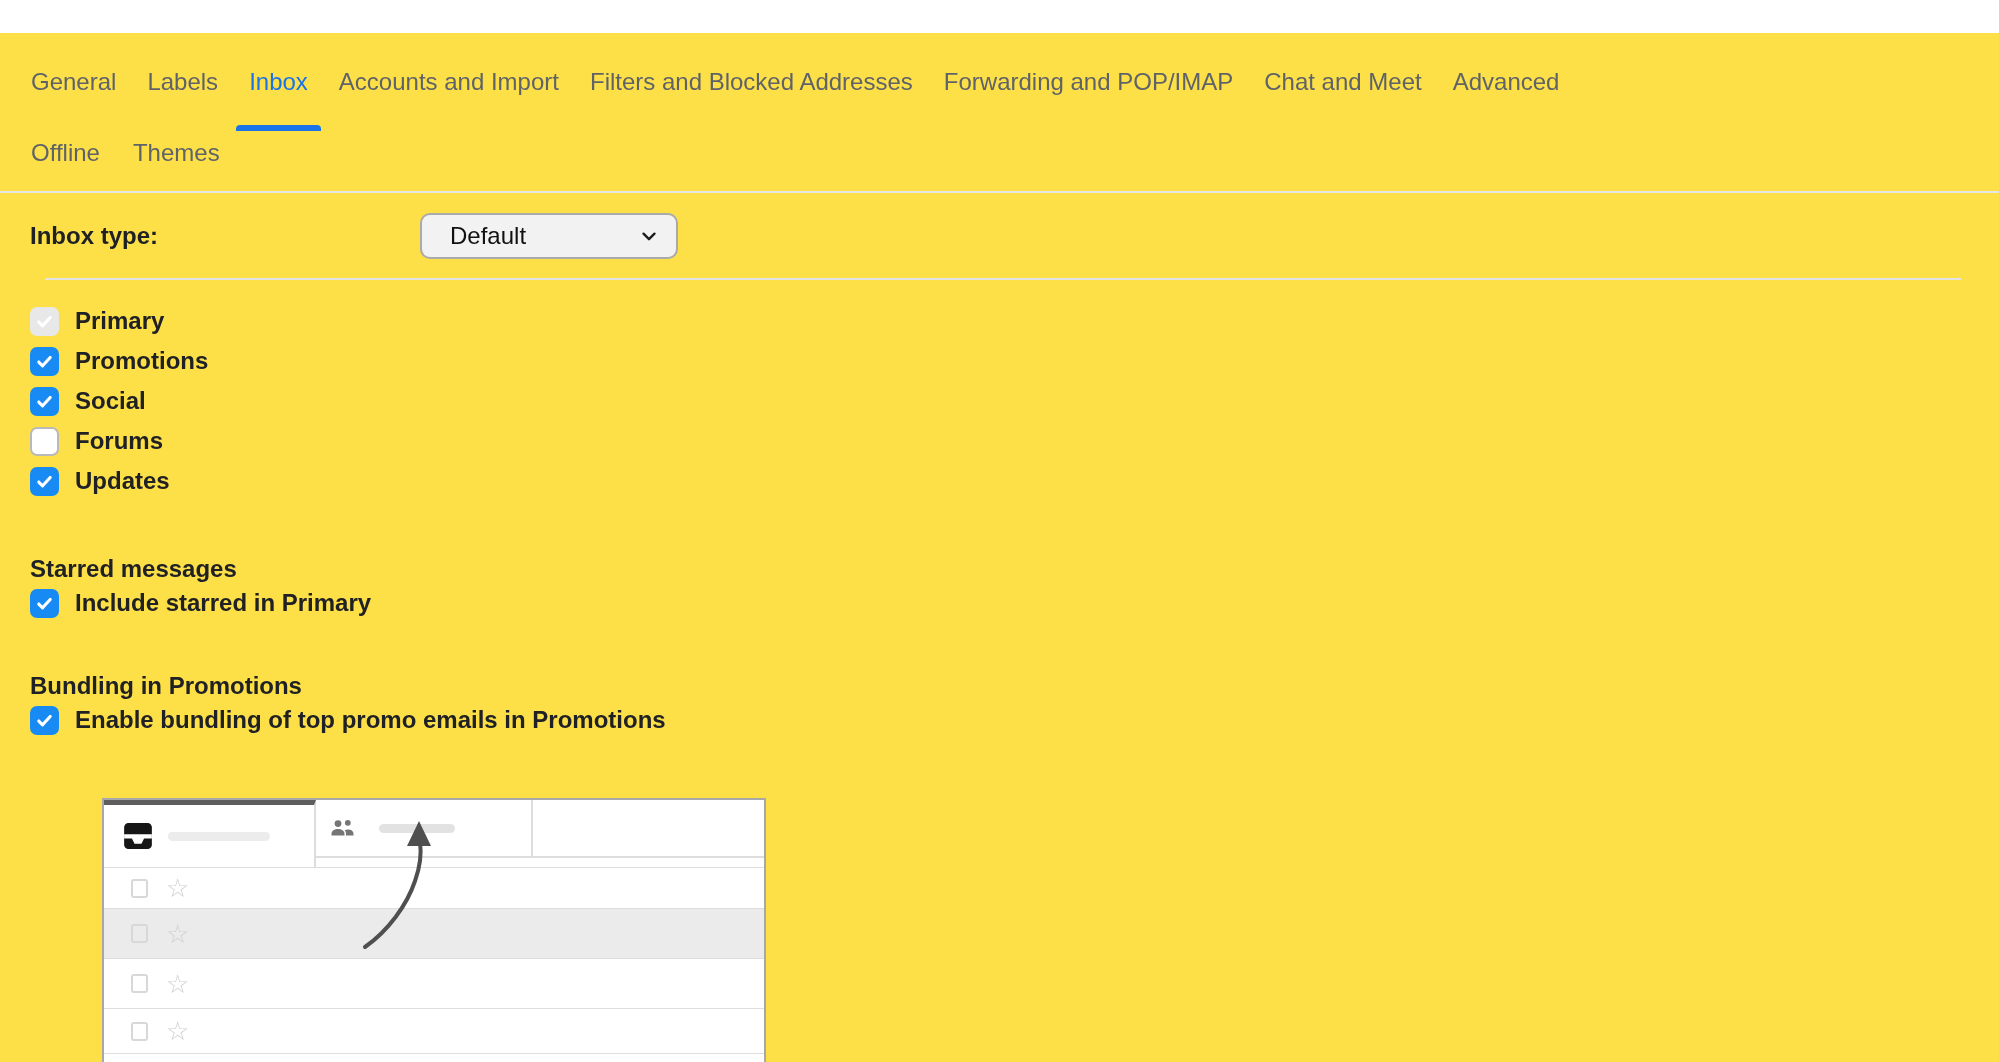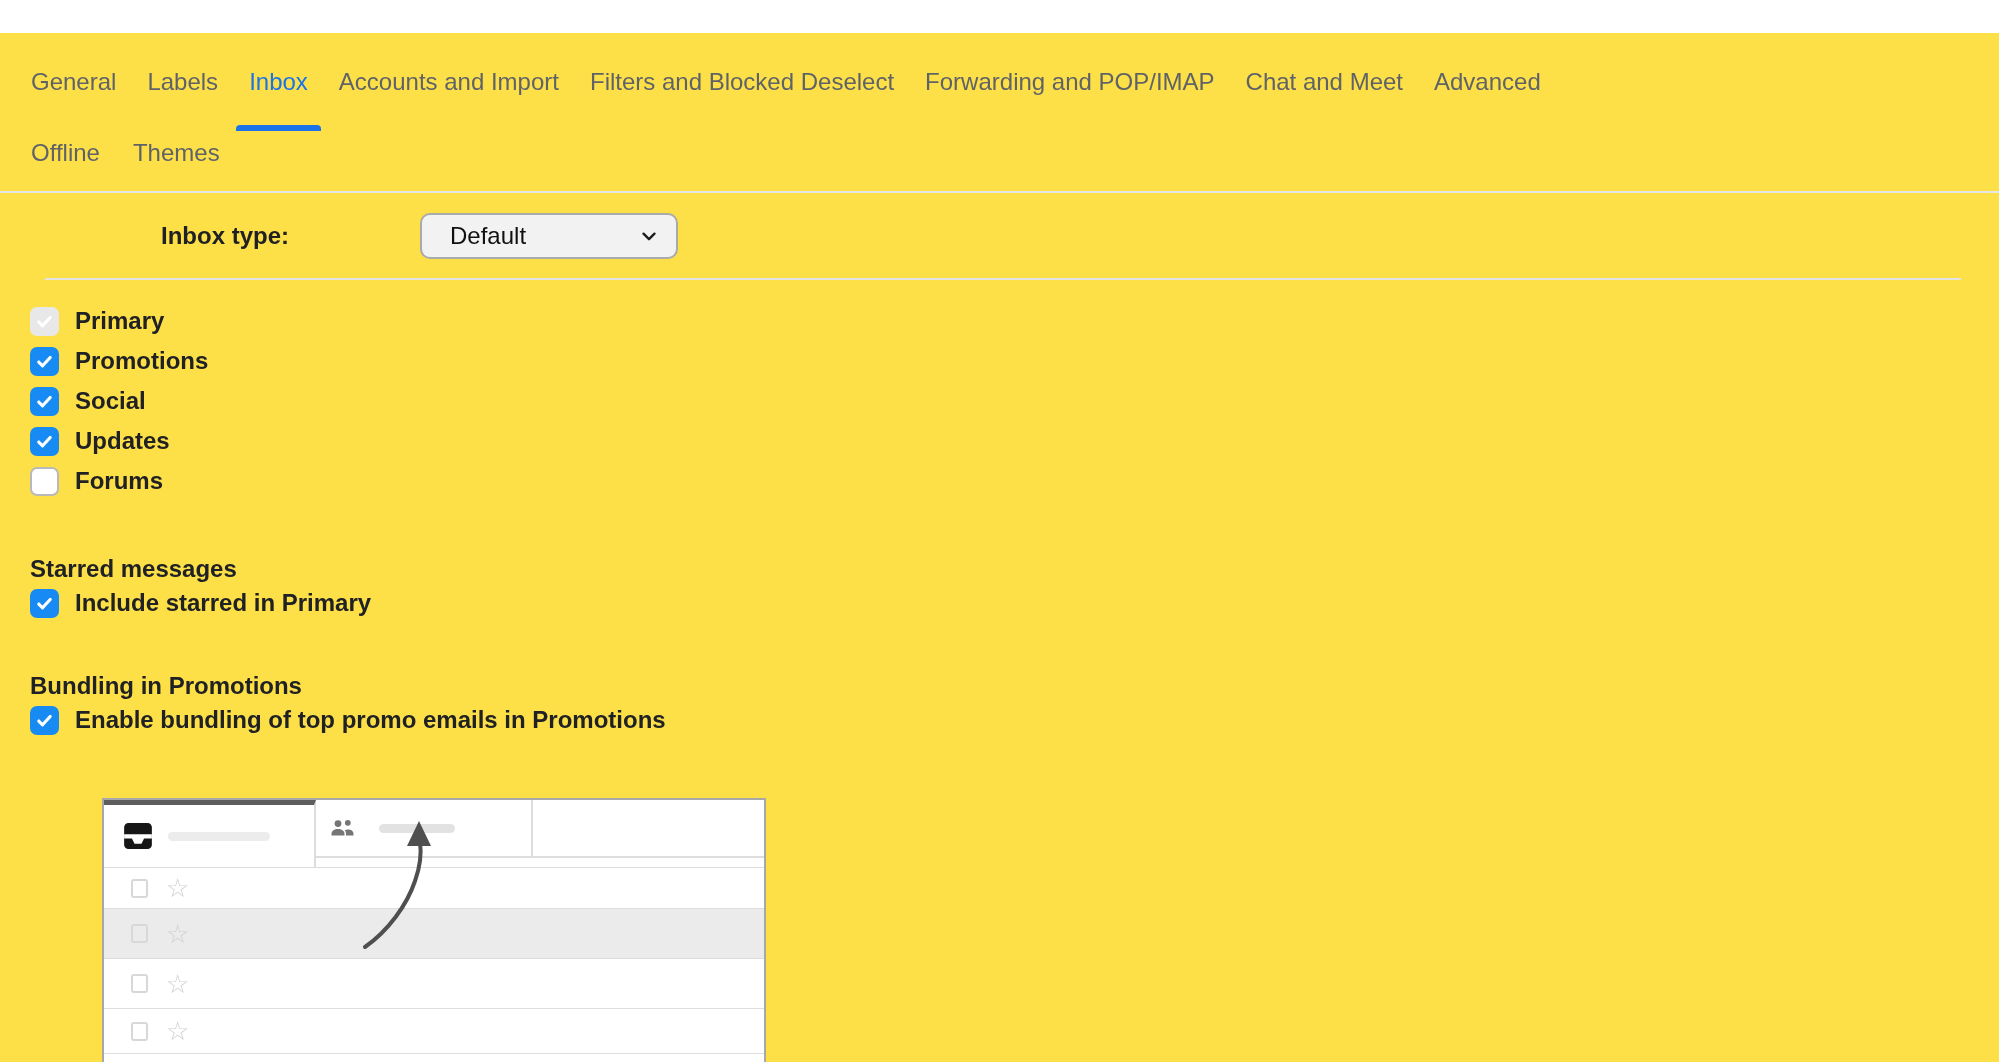--- a/index.html
+++ b/index.html
@@ -13,21 +13,21 @@
              display:flex; align-items:center; cursor:pointer; }
   .nav-tab.active { color:#1a73e8; }
   .nav-tab.active::after { content:""; position:absolute; left:-13px; right:-13px; bottom:0;
              height:6px; background:#1a73e8; border-radius:4px 4px 0 0; }
   .nav-row2 { display:flex; gap:33px; padding-left:31px; height:60px; align-items:flex-start; }
   .nav-row2 .nav-tab { height:auto; padding-top:8px; }
   .divider-full { height:2px; background:#e6e6e6; }
   .divider-inset { height:2px; background:#e3e3e3; margin:0 38px 0 45px; }
 
   
-  .inbox-type-row { display:flex; align-items:center; height:85px; padding:0 30px;text-align:center; }
+  .inbox-type-row { display:flex; align-items:center; height:85px; padding:0 30px; }
   .label-col { width:390px; flex-shrink:0; }
   .bold-label { font-size:24px; font-weight:bold; color:#202124; }
   .select-box { width:258px; height:46px; background:#f2f2f2; border:2px solid #aaaaaa;
              border-radius:10px; display:flex; align-items:center; justify-content:space-between;
              padding:0 16px 0 28px; cursor:pointer; }
   .select-box .sel-val { font-size:24px; color:#111; }
   .select-box svg { width:22px; height:22px; }
 
   
   .categories-row { display:flex; padding:27px 30px 0; }
@@ -83,21 +83,21 @@
 </head>
 <body>
 
 <div class="page">
 
   <div class="nav-row1">
     <div class="nav-tab">General</div>
     <div class="nav-tab">Labels</div>
     <div class="nav-tab active">Inbox</div>
     <div class="nav-tab">Accounts and Import</div>
-    <div class="nav-tab">Filters and Blocked Deselect</div>
+    <div class="nav-tab">Filters and Blocked Addresses</div>
     <div class="nav-tab">Forwarding and POP/IMAP</div>
     <div class="nav-tab">Chat and Meet</div>
     <div class="nav-tab">Advanced</div>
   </div>
   <div class="nav-row2">
     <div class="nav-tab">Offline</div>
     <div class="nav-tab">Themes</div>
   </div>
 
   <div class="divider-full"></div>
@@ -140,32 +140,32 @@
       </div>
       <div class="check-row">
         <div class="cbx checked">
           <svg viewBox="0 0 24 24">
               <path d="M5.5 12.6l4.3 4.3 8.7-9.5" stroke="#fff" stroke-width="3.6" fill="none" stroke-linecap="round" stroke-linejoin="round"></path>
             </svg>
         </div>
         <span class="check-label">Social</span>
       </div>
       <div class="check-row">
-        <div class="cbx checked">
-          <svg viewBox="0 0 24 24">
-              <path d="M5.5 12.6l4.3 4.3 8.7-9.5" stroke="#fff" stroke-width="3.6" fill="none" stroke-linecap="round" stroke-linejoin="round"></path>
-            </svg>
-        </div>
-        <span class="check-label">Updates</span>
-      </div>
-      <div class="check-row">
         <div class="cbx unchecked">
           
         </div>
         <span class="check-label">Forums</span>
+      </div>
+      <div class="check-row">
+        <div class="cbx checked">
+          <svg viewBox="0 0 24 24">
+              <path d="M5.5 12.6l4.3 4.3 8.7-9.5" stroke="#fff" stroke-width="3.6" fill="none" stroke-linecap="round" stroke-linejoin="round"></path>
+            </svg>
+        </div>
+        <span class="check-label">Updates</span>
       </div>
 
       <div class="sub-heading mt-heading1">Starred messages</div>
       <div class="check-row mt-row">
         <div class="cbx checked">
           <svg viewBox="0 0 24 24">
               <path d="M5.5 12.6l4.3 4.3 8.7-9.5" stroke="#fff" stroke-width="3.6" fill="none" stroke-linecap="round" stroke-linejoin="round"></path>
             </svg>
         </div>
         <span class="check-label">Include starred in Primary</span>

